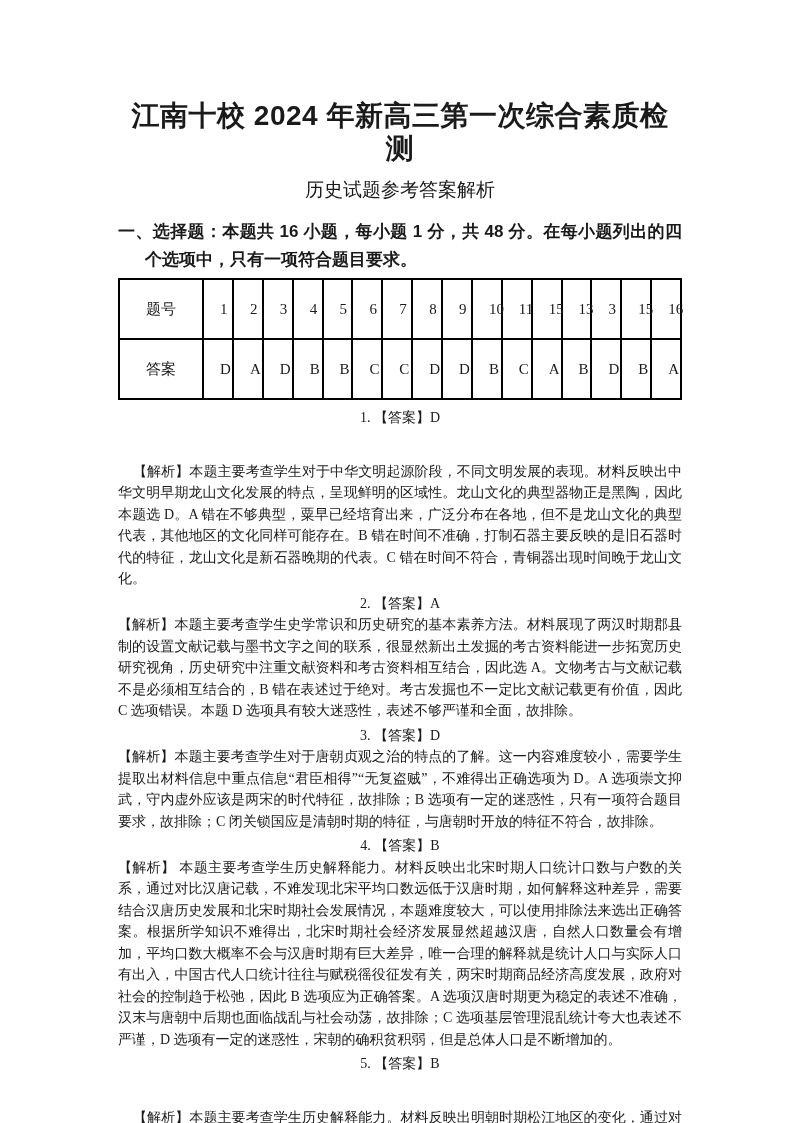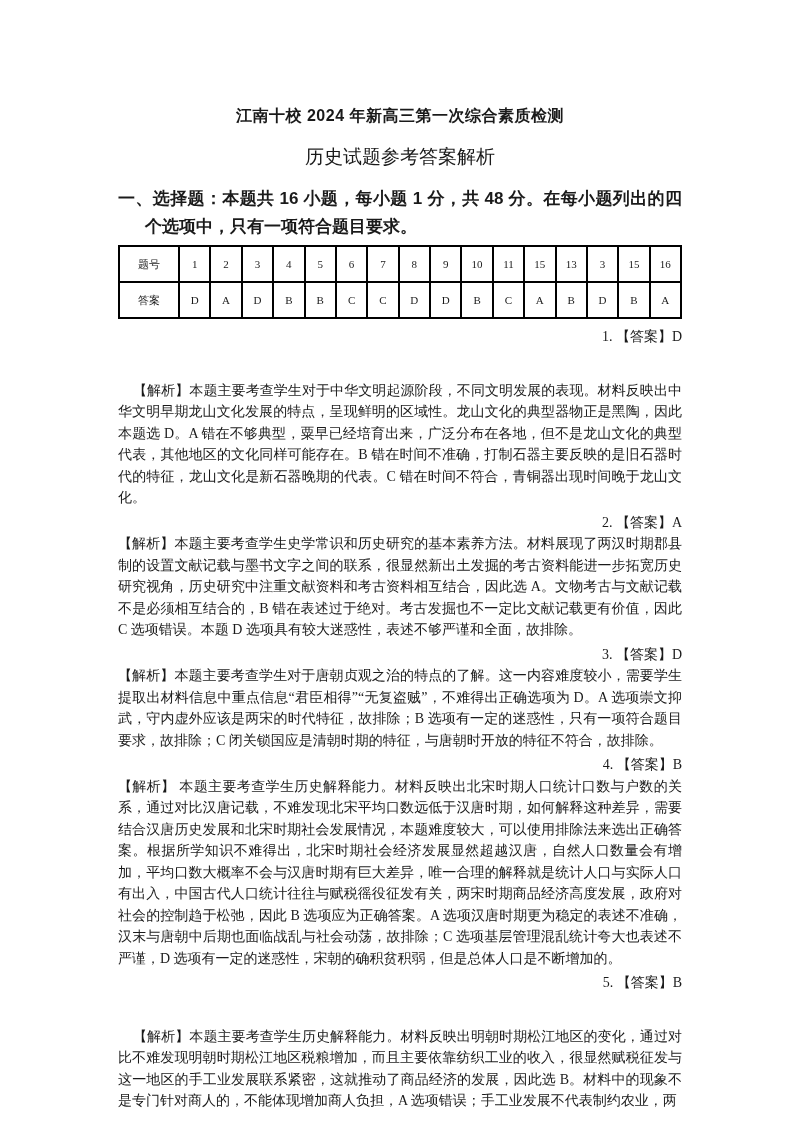--- a/index.html
+++ b/index.html
@@ -11,21 +11,21 @@
   }
   .page {
     box-sizing: border-box;
     width: 794px; height: 1123px;
     padding: 99px 112px 0 118px;
   }
   h1.doc-title {
     margin: 0;
     font-family: "Liberation Sans", "DejaVu Sans", sans-serif;
     font-weight: 700;
-    font-size: 16px;
+    font-size: 28px;
     line-height: 33px;
     text-align: center;
     letter-spacing: 0.5px;
   }
   h2.doc-subtitle {
     margin: 12px 0 0 0;
     font-family: "Liberation Sans", "DejaVu Sans", sans-serif;
     font-weight: 400;
     font-size: 19px;
     line-height: 26px;
@@ -43,36 +43,36 @@
   }
   table.answer-table {
     margin-top: 4px;
     width: 564px;
     border-collapse: collapse;
     table-layout: fixed;
   }
   table.answer-table td {
     border: 2px solid #000000;
     height: 26px;
-    padding: 4px;
+    padding: 16px;
     text-align: center;
     vertical-align: middle;
-    font-size: 11px;
+    font-size: 15px;
     line-height: 1;
   }
   td.row-label { width: 50px; }
   #explanations { margin-top: 7px; }
   .qa-block { margin: 0 0 3px 0; }
   .qa-block p {
     margin: 0;
     font-size: 14px;
     line-height: 21.5px;
     text-align: justify;
   }
-  p.answer-line { text-align: right; }
+  p.answer-line { text-align: center; }
   .analysis.indent { text-indent: 15px; margin-top: 32px; }
 </style>
 </head>
 <body>
 
 <div class="page">
   <h1 class="doc-title">江南十校 2024 年新高三第一次综合素质检测</h1>
   <h2 class="doc-subtitle">历史试题参考答案解析</h2>
   <p class="section-heading">一、选择题：本题共 16 小题，每小题 1 分，共 48 分。在每小题列出的四个选项中，只有一项符合题目要求。</p>
 

